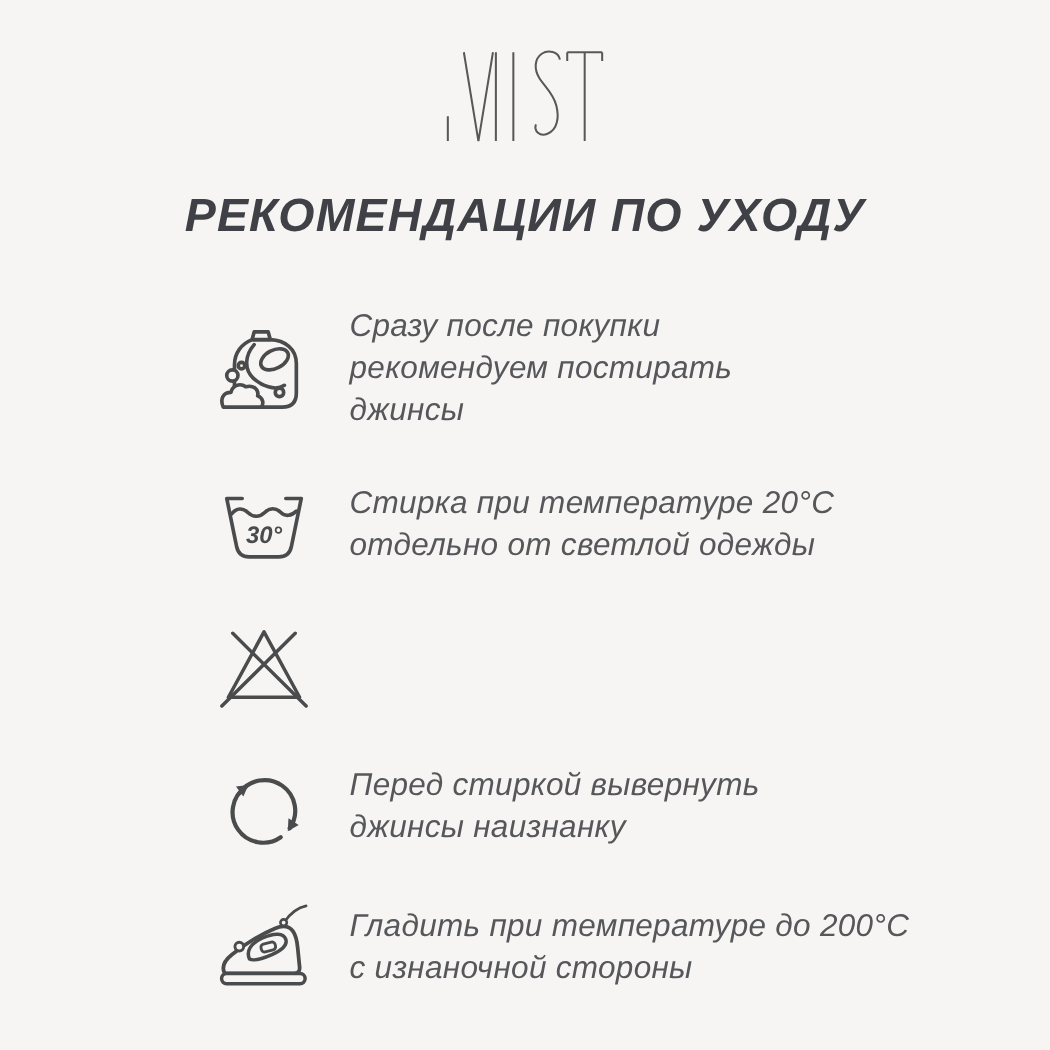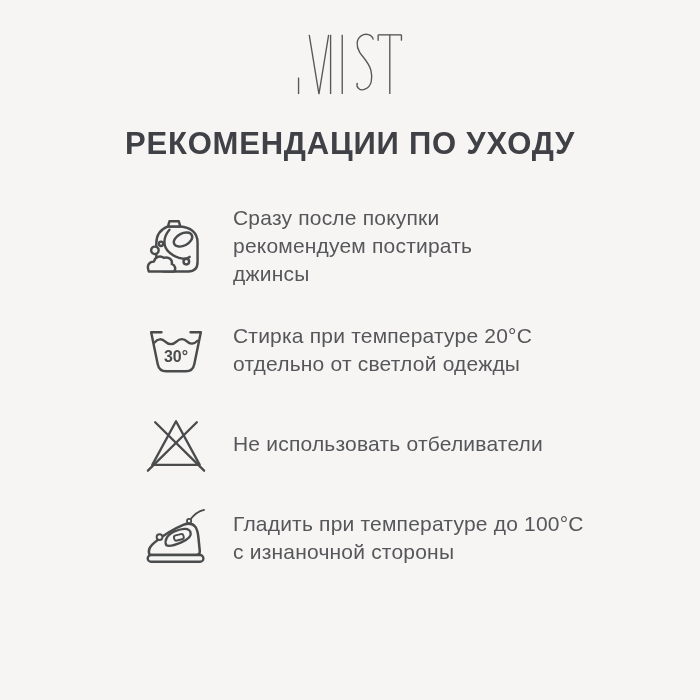--- a/index.html
+++ b/index.html
@@ -2,21 +2,21 @@
 <html><head>
 <meta charset="utf-8">
 <style>
   html, body { margin: 0; padding: 0; }
   body {
     width: 700px; height: 700px;
     background: #f6f5f3;
     font-family: "Liberation Sans", sans-serif;
     -webkit-font-smoothing: antialiased;
   }
-  .card { width: 700px; height: 700px; overflow: hidden; position: relative; }
+  .card { width: 700px; height: 700px; overflow: hidden; position: relative; font-style: italic; }
 
   .logo-wrap {
     display: flex; justify-content: center;
     padding-top: 30px; height: 66px;
   }
   .logo-svg { stroke: #58585a; fill: none; }
 
   .page-title {
     margin: 31px 0 0 0;
     text-align: center;
@@ -111,34 +111,45 @@
     </div>
 
     <div class="care-item">
       <div class="icon-box">
         <svg width="62" height="62" viewBox="0 0 64 64" stroke-width="2.4">
           <path d="M32,7.5 L7.5,52.5 L56.5,52.5 Z"></path>
           <path d="M3,58.5 L53.5,8.5"></path>
           <path d="M10.5,8.5 L61,58.5"></path>
         </svg>
       </div>
-      <p class="care-text">Не использовать отбеливатели</p>
     </div>
 
+    <div class="care-item">
+      <div class="icon-box">
+        <svg width="58" height="58" viewBox="0 0 64 64" stroke-width="3.1">
+          <path d="M14,18.5 A22.5,22.5 0 0 1 50.9,44.3"></path>
+          <path d="M44.3,50.9 A22.5,22.5 0 0 1 18.5,14"></path>
+          <polygon points="49.5,46.5 50,37 57.5,42" fill="#4a4b4d" stroke="none"></polygon>
+          <polygon points="20.5,12.5 16.8,21 11.4,13.7" fill="#4a4b4d" stroke="none"></polygon>
+        </svg>
+      </div>
+      <p class="care-text">Перед стиркой вывернуть
+джинсы наизнанку</p>
+    </div>
 
     <div class="care-item">
       <div class="icon-box">
         <svg width="62" height="62" viewBox="0 0 64 64" stroke-width="2.6">
           <path d="M46,13 C51,6 56,3 61,2" stroke-width="1.8"></path>
           <path d="M5,48.5 C2.5,44 5,39.5 10,35.5 C18,29 30,21.5 39.5,17.5 C45,15.2 49.5,16 52,19.5 C54,22.3 54.8,26.5 55.2,31 L56.5,44 C56.8,47 55.5,48.5 52.5,48.5 Z" fill="#f6f5f3"></path>
           <rect x="2.8" y="48.5" width="57.5" height="7" rx="3.5" stroke-width="2.4" fill="#f6f5f3"></rect>
           <path d="M22,38.5 C19.5,33 23,27.5 31,24 C39,20.5 45.5,20.5 47,25 C48.2,28.8 44.5,32.5 37.5,35.5 C31,38.3 24.5,40 22,38.5 Z" stroke-width="2.4"></path>
           <rect x="30" y="27.5" width="10" height="5.5" rx="2.2" transform="rotate(-14 35 30.5)" stroke-width="2"></rect>
           <circle cx="15" cy="30" r="3" fill="#f6f5f3" stroke-width="2"></circle>
           <circle cx="45.5" cy="13.5" r="2.2" fill="#f6f5f3" stroke-width="1.8"></circle>
         </svg>
       </div>
-      <p class="care-text">Гладить при температуре до 100°C
+      <p class="care-text">Гладить при температуре до 200°C
 с изнаночной стороны</p>
     </div>
 
   </div>
 </div>
 
 </body></html>

